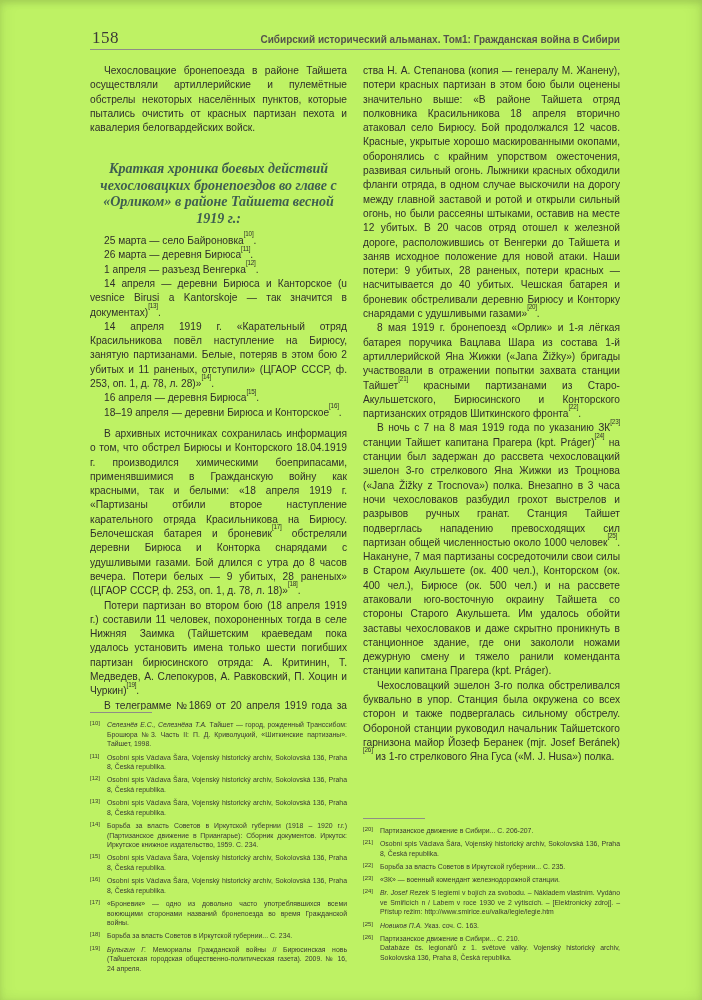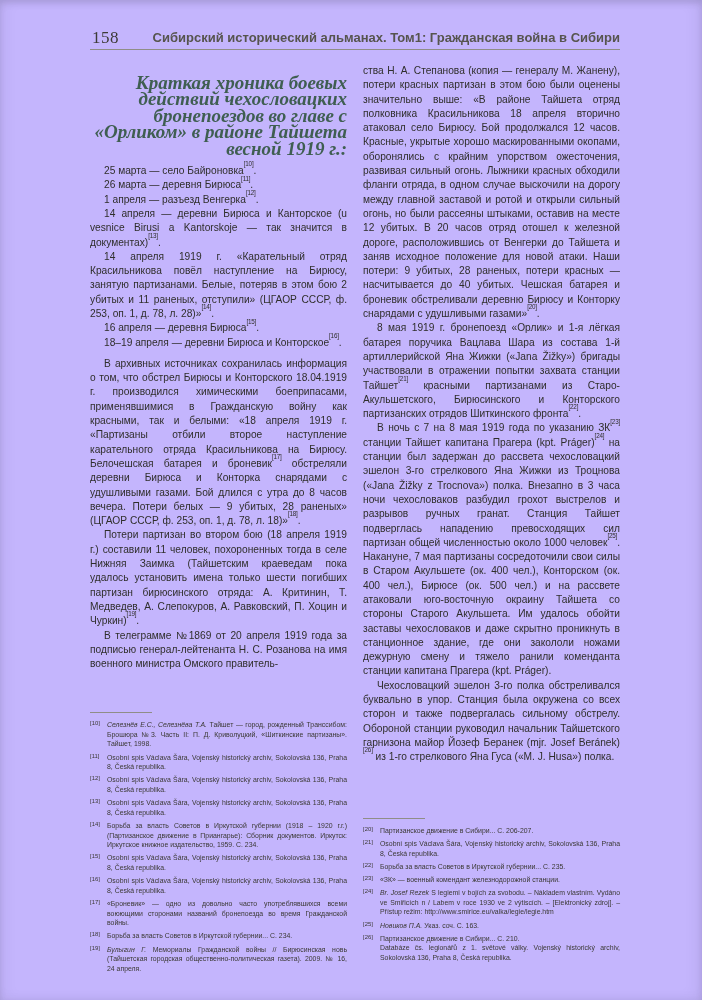--- a/index.html
+++ b/index.html
@@ -1,32 +1,32 @@
 <!DOCTYPE html>
 <html lang="ru"><head>
 <meta charset="utf-8">
 <style>
   html,body{margin:0;padding:0;}
   body{width:702px;height:1000px;background:#edebe6;font-family:"Liberation Sans",sans-serif;}
-  .page{position:relative;width:702px;height:1000px;background:#c4b5fd;overflow:hidden;
+  .page{position:relative;width:702px;height:1000px;background:#bef264;overflow:hidden;
         box-shadow:inset 0 3px 6px rgba(0,0,0,.10), inset -6px 0 14px rgba(0,0,0,.05), inset 6px 0 14px rgba(0,0,0,.04);}
   .header{position:absolute;top:22px;left:90px;right:82px;height:26px;}
   .pagenum{position:absolute;left:2px;bottom:0;font-family:"Liberation Serif",serif;font-size:17px;color:#3d3b37;letter-spacing:.5px;}
-  .runhead{position:absolute;right:0;bottom:3px;font-size:13px;font-weight:bold;color:#56544e;}
+  .runhead{position:absolute;right:0;bottom:3px;font-size:10px;font-weight:bold;color:#56544e;}
   .rule{position:absolute;top:49px;left:90px;right:82px;border-top:1px solid #8f8d87;}
   .cols{position:absolute;top:64px;left:90px;right:82px;display:flex;gap:16px;}
   .col{position:relative;width:257px;height:932px;}
   .col-body{overflow:hidden;}
   .col-left .col-body{height:646px;}
   .col-right .col-body{height:750px;}
   .p{margin:0;font-size:10.2px;line-height:14.3px;color:#2f2e2b;text-align:justify;text-indent:14px;}
   .noindent{text-indent:0;}
   .mt{margin-top:7px;}
-  .chron-h{margin:11px 0 7px;font-family:"Liberation Serif",serif;font-style:italic;font-weight:600;
-           font-size:19px;line-height:16.4px;color:#3f5e51;text-align:right;}
+  .chron-h{margin:26px 0 7px;font-family:"Liberation Serif",serif;font-style:italic;font-weight:600;
+           font-size:14px;line-height:16.4px;color:#3f5e51;text-align:center;}
   sup.fnm{font-size:6.3px;line-height:0;position:relative;top:-3.4px;letter-spacing:-.2px;}
   .fns{position:absolute;left:0;width:257px;}
   .col-left .fns{top:648px;}
   .col-right .fns{top:754px;}
   .fn-rule{width:62px;border-top:1px solid #8f8d87;margin:0 0 7px 0;}
   .fn-item{display:flex;margin-bottom:3.4px;font-size:6.9px;line-height:9.7px;color:#3a3833;}
   .fn-id{flex:0 0 17px;font-size:5.9px;position:relative;top:-1px;}
   .fn-id::before{content:"[";}
   .fn-id::after{content:"]";}
   .fn-text{flex:1;text-align:justify;white-space:pre-line;}
@@ -39,20 +39,21 @@
   <div class="header">
     <span class="pagenum">158</span>
     <span class="runhead">Сибирский исторический альманах. Том1: Гражданская война в Сибири</span>
   </div>
   <div class="rule"></div>
 
   <div class="cols">
 
     <div class="col col-left">
       <div class="col-body">
+        <p class="p">Чехословацкие бронепоезда в районе Тайшета осуществляли артиллерийские и пулемётные обстрелы некоторых населённых пунктов, которые пытались очистить от красных партизан пехота и кавалерия белогвардейских войск.</p>
         <h2 class="chron-h">Краткая хроника боевых действий чехословацких бронепоездов во главе с «Орликом» в районе Тайшета весной 1919 г.:</h2>
         <p class="p">25 марта — село Байроновка<sup class="fnm">[10]</sup>.</p>
         <p class="p">26 марта — деревня Бирюса<sup class="fnm">[11]</sup>.</p>
         <p class="p">1 апреля — разъезд Венгерка<sup class="fnm">[12]</sup>.</p>
         <p class="p">14 апреля — деревни Бирюса и Канторское (u vesnice Birusi a Kantorskoje — так значится в документах)<sup class="fnm">[13]</sup>.</p>
         <p class="p">14 апреля 1919 г. «Карательный отряд Красильникова повёл наступление на Бирюсу, занятую партизанами. Белые, потеряв в этом бою 2 убитых и 11 раненых, отступили» (ЦГАОР СССР, ф. 253, оп. 1, д. 78, л. 28)»<sup class="fnm">[14]</sup>.</p>
         <p class="p">16 апреля — деревня Бирюса<sup class="fnm">[15]</sup>.</p>
         <p class="p">18–19 апреля — деревни Бирюса и Конторское<sup class="fnm">[16]</sup>.</p>
         <p class="p mt">В архивных источниках сохранилась информация о том, что обстрел Бирюсы и Конторского 18.04.1919 г. производился химическими боеприпасами, применявшимися в Гражданскую войну как красными, так и белыми: «18 апреля 1919 г. «Партизаны отбили второе наступление карательного отряда Красильникова на Бирюсу. Белочешская батарея и броневик<sup class="fnm">[17]</sup> обстреляли деревни Бирюса и Конторка снарядами с удушливыми газами. Бой длился с утра до 8 часов вечера. Потери белых — 9 убитых, 28 раненых» (ЦГАОР СССР, ф. 253, оп. 1, д. 78, л. 18)»<sup class="fnm">[18]</sup>.</p>
         <p class="p">Потери партизан во втором бою (18 апреля 1919 г.) составили 11 человек, похороненных тогда в селе Нижняя Заимка (Тайшетским краеведам пока удалось установить имена только шести погибших партизан бирюсинского отряда: А. Критинин, Т. Медведев, А. Слепокуров, А. Равковский, П. Хоцин и Чуркин)<sup class="fnm">[19]</sup>.</p>

